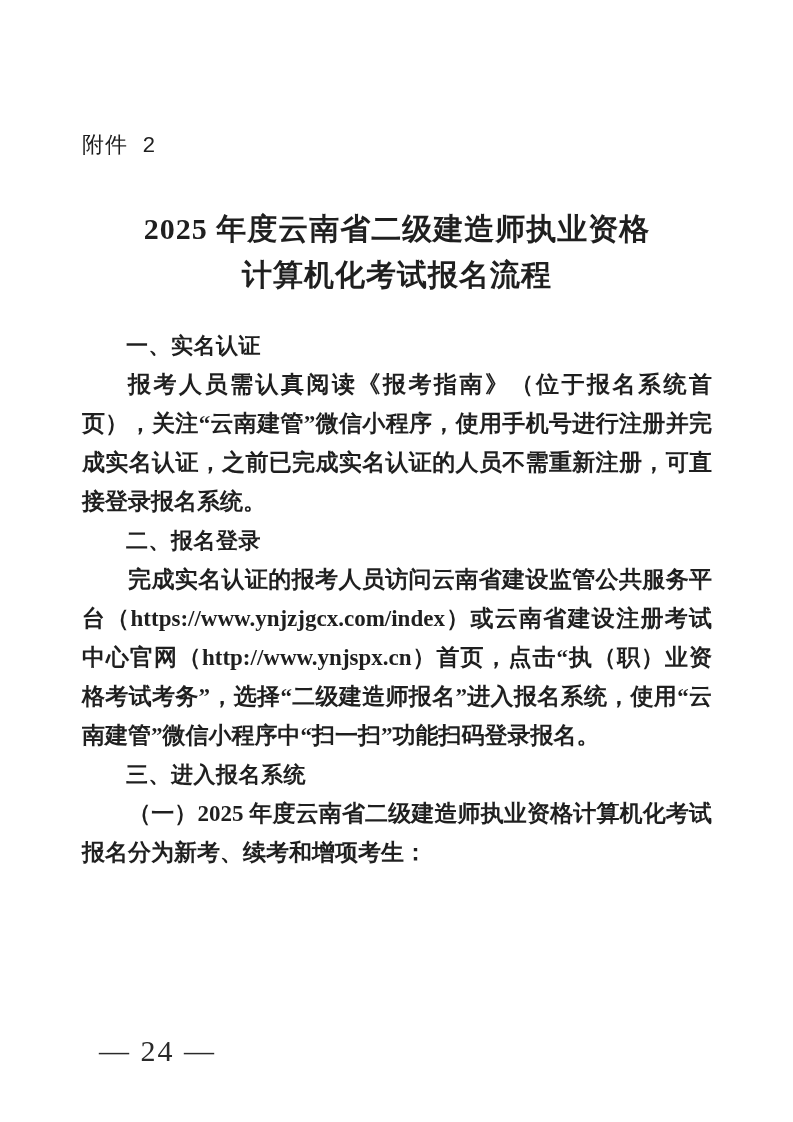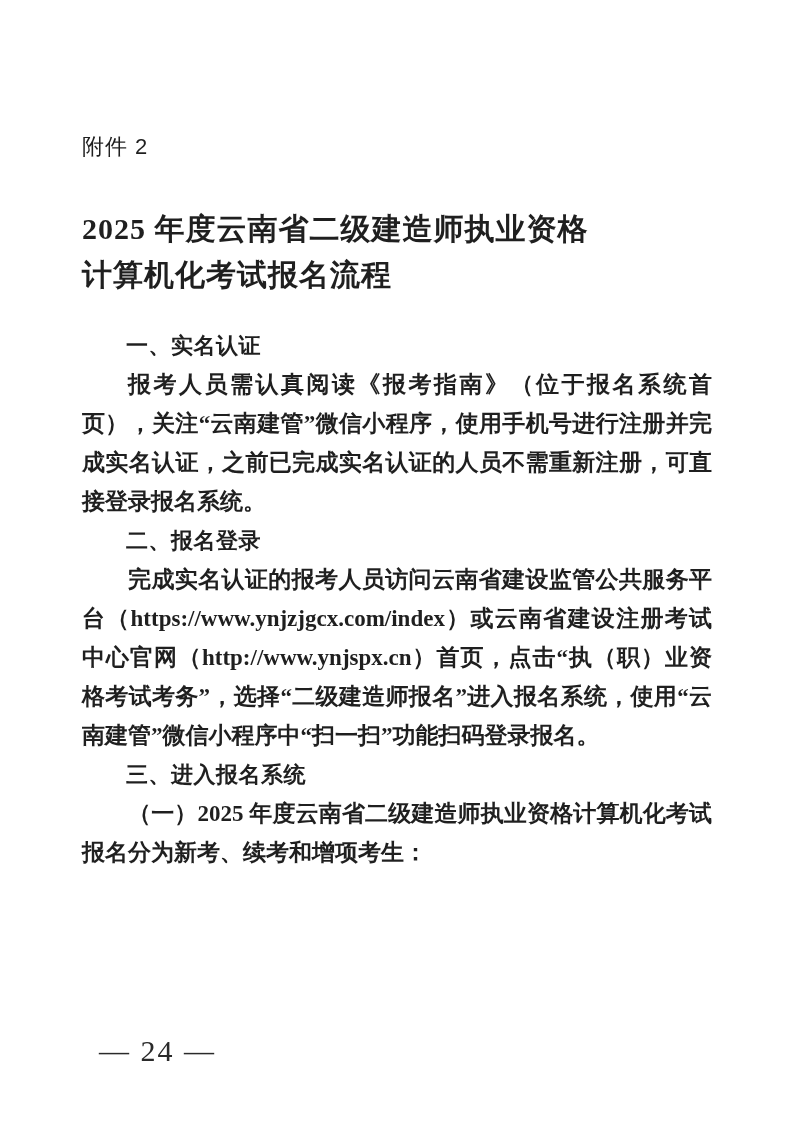--- a/index.html
+++ b/index.html
@@ -11,29 +11,29 @@
     margin: 0 auto;
     background: #ffffff;
     color: #1f1f1f;
     font-family: "Liberation Serif", serif;
     overflow: hidden;
   }
   .content {
     padding: 132px 81px 0 82px; 
   }
   .attachment {
-    font-family: Liberation Sans, sans-serif;
+    font-family: Liberation Mono, monospace;
     font-size: 22px;
     line-height: 30px;
     font-weight: 400;
     letter-spacing: 1px;
   }
   .title {
     margin-top: 44px;
-    text-align: left;
+    text-align: center;
     font-family: "Liberation Serif", serif;
     font-weight: 700;
     font-size: 30px;
     line-height: 46px;
     letter-spacing: 1px;
   }
   .title .title-line { display: block; }
   .body {
     margin-top: 28px;
     font-size: 23px;

